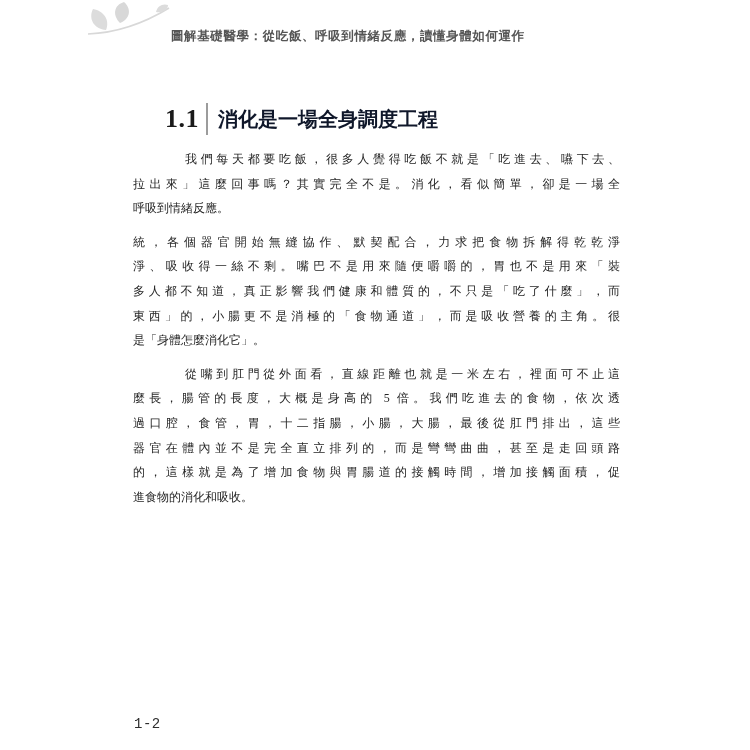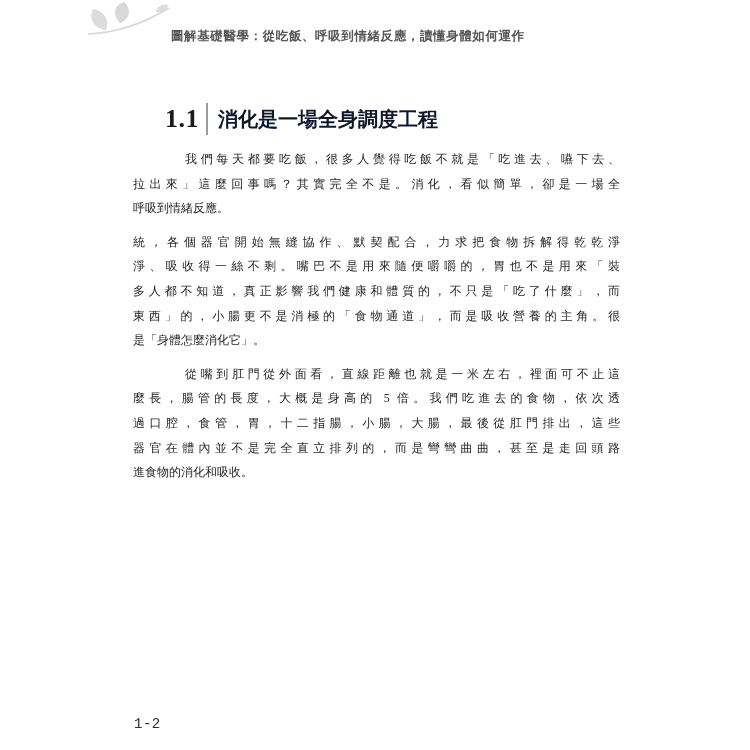--- a/index.html
+++ b/index.html
@@ -123,20 +123,21 @@
       <div class="line">多人都不知道，真正影響我們健康和體質的，不只是「吃了什麼」，而</div>
       <div class="line">東西」的，小腸更不是消極的「食物通道」，而是吸收營養的主角。很</div>
       <div class="line last">是「身體怎麼消化它」。</div>
     </div>
 
     <div class="para">
       <div class="line indent">從嘴到肛門從外面看，直線距離也就是一米左右，裡面可不止這</div>
       <div class="line">麼長，腸管的長度，大概是身高的 5 倍。我們吃進去的食物，依次透</div>
       <div class="line">過口腔，食管，胃，十二指腸，小腸，大腸，最後從肛門排出，這些</div>
       <div class="line">器官在體內並不是完全直立排列的，而是彎彎曲曲，甚至是走回頭路</div>
+      <div class="line">的，這樣就是為了增加食物與胃腸道的接觸時間，增加接觸面積，促</div>
       <div class="line last">進食物的消化和吸收。</div>
     </div>
 
   </div>
 
   <div class="folio">1-2</div>
 
 </div>
 
 </body></html>

